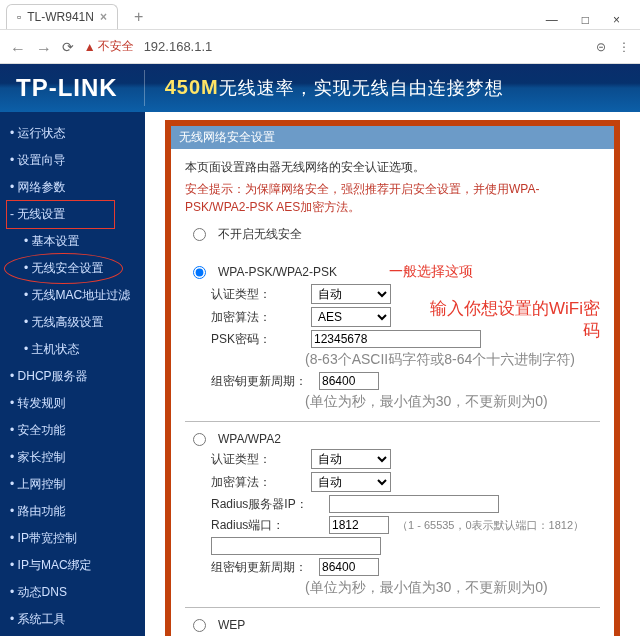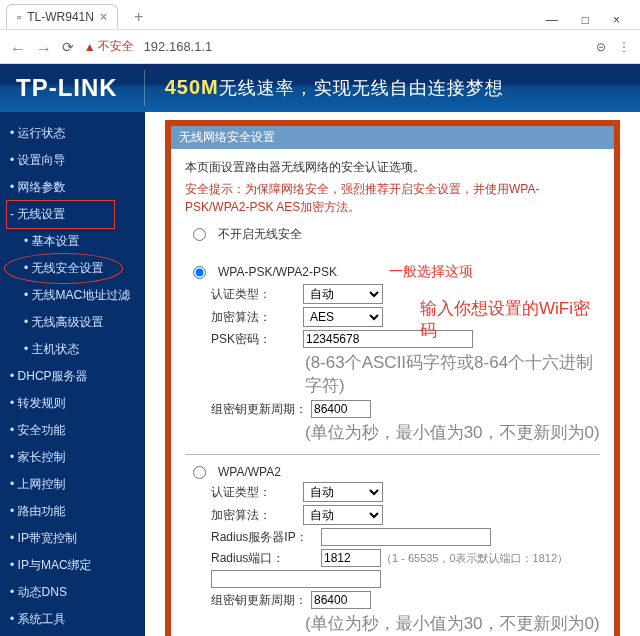--- a/index.html
+++ b/index.html
@@ -34,33 +34,33 @@
 .highlight-red::after{content:"";position:absolute;left:-4px;right:30px;top:-1px;bottom:-1px;border:1.5px solid #e63b2e;pointer-events:none}
 .highlight-oval{position:relative}
 .highlight-oval::after{content:"";position:absolute;left:-6px;right:22px;top:-2px;bottom:-2px;border:1.5px solid #e63b2e;border-radius:50%/50%;pointer-events:none}
 
 .content{flex:1;background:#fff;position:relative}
 .panel{position:absolute;left:20px;top:8px;right:20px;bottom:0;border:6px solid #c2410c;overflow:hidden}
 .ptitle{background:#6c9bc8;color:#fff;padding:3px 8px;font-size:12px}
 .pbody{padding:10px 14px;height:485px;overflow-y:auto;color:#333}
 .intro{color:#333;margin-bottom:4px}
 .tip{color:#c0392b;margin-bottom:10px;line-height:1.5}
-.row{display:flex;align-items:center;gap:0;margin:3px 0;padding-left:26px}
+.row{display:flex;align-items:center;gap:8px;margin:3px 0;padding-left:26px}
 .lbl{width:92px;color:#333}
 .lblw{width:110px}
 select,input[type=text]{font-size:12px;border:1px solid #888;padding:1px 2px;background:#fff}
 select{width:80px}
 input.short{width:60px}
 input.long{width:170px}
 hr{border:none;border-top:1px solid #bbb;margin:10px 0}
 .radiohdr{display:flex;align-items:center;gap:12px;margin:3px 0}
 .radiohdr input{margin-left:8px}
-.hint{color:#888;font-size:17px;padding-left:120px;margin-top:1px}
+.hint{color:#888;font-size:14px;padding-left:120px;margin-top:1px}
 .note-right{color:#e63b2e;font-size:14px}
-.note-big{color:#e63b2e;font-size:17px;position:absolute;right:14px;top:172px;line-height:1.3;font-weight:500;text-align:left;width:180px}
+.note-big{color:#e63b2e;font-size:17px;position:absolute;right:14px;top:172px;line-height:1.3;font-weight:500;text-align:right;width:180px}
 </style>
 </head>
 <body>
 
 <div class="titlebar">
   <div class="tab">
     <span>▫</span>
     <span>TL-WR941N</span>
     <span class="x">×</span>
   </div>

